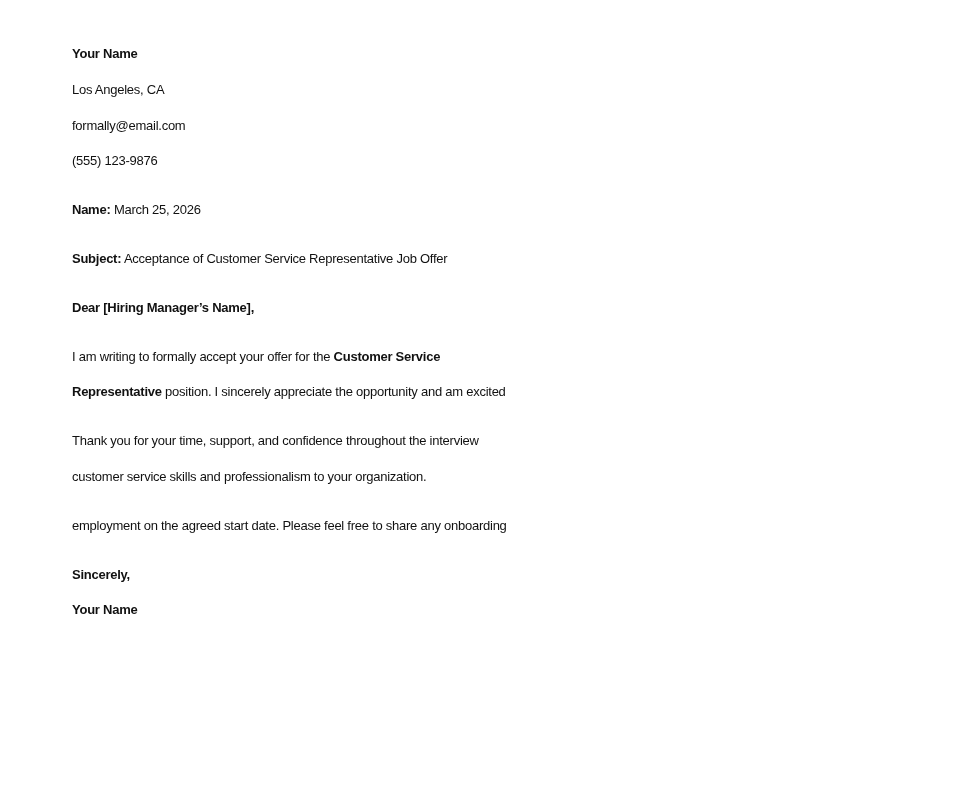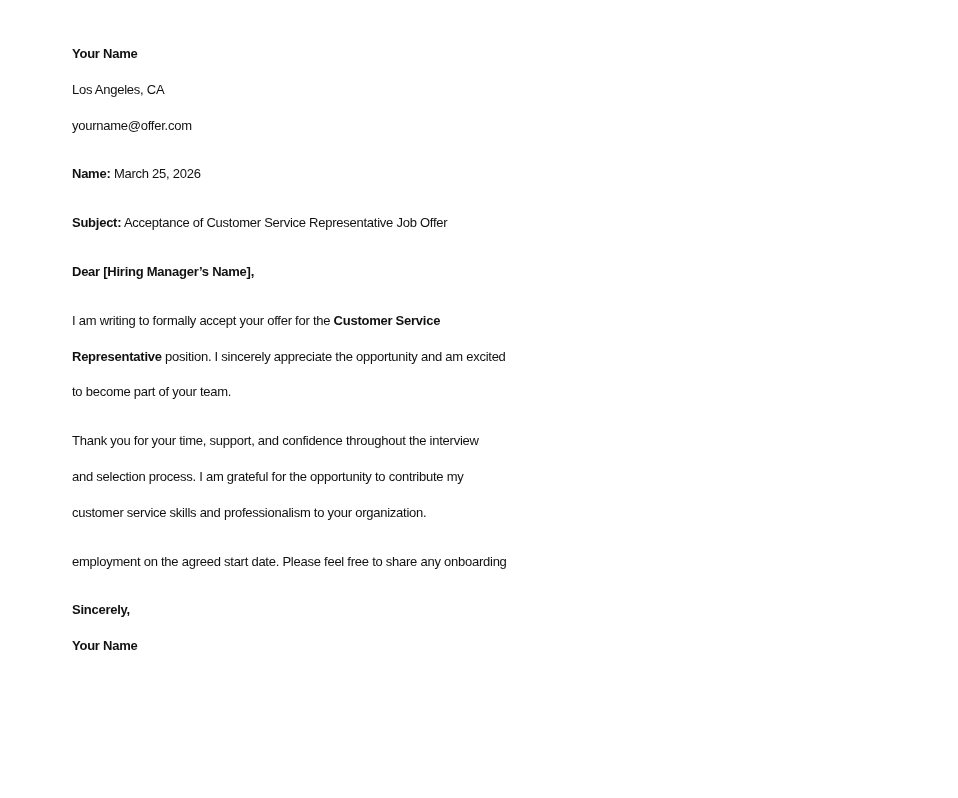--- a/index.html
+++ b/index.html
@@ -37,21 +37,22 @@
     .tight { margin-bottom: 0; margin-top: 11px; }
   </style>
 </head>
 <body>
 
 <div class="doc">
 
   <div class="para">
     <span class="line b">Your Name</span>
     <span class="line">Los Angeles, CA</span>
-    <span class="line">yourname@offer.com</span>
+    <span class="line">formally@email.com</span>
+    <span class="line">(555) 123-9876</span>
   </div>
 
   <div class="para">
     <span class="line">
       <span class="b">Name:</span>
       <span>March 25, 2026</span>
     </span>
   </div>
 
   <div class="para">
@@ -61,26 +62,24 @@
     </span>
   </div>
 
   <div class="para">
     <span class="line b">Dear [Hiring Manager’s Name],</span>
   </div>
 
   <div class="para">
     <span class="line"><span>I am writing to formally accept your offer for the </span><span class="b">Customer Service</span></span>
     <span class="line"><span class="b">Representative</span><span> position. I sincerely appreciate the opportunity and am excited</span></span>
-    <span class="line">to become part of your team.</span>
   </div>
 
   <div class="para">
     <span class="line">Thank you for your time, support, and confidence throughout the interview</span>
-    <span class="line">and selection process. I am grateful for the opportunity to contribute my</span>
     <span class="line">customer service skills and professionalism to your organization.</span>
   </div>
 
   <div class="para">
     <span class="line">employment on the agreed start date. Please feel free to share any onboarding</span>
   </div>
 
   <div class="para tight">
     <span class="line b">Sincerely,</span>
     <span class="line b">Your Name</span>

